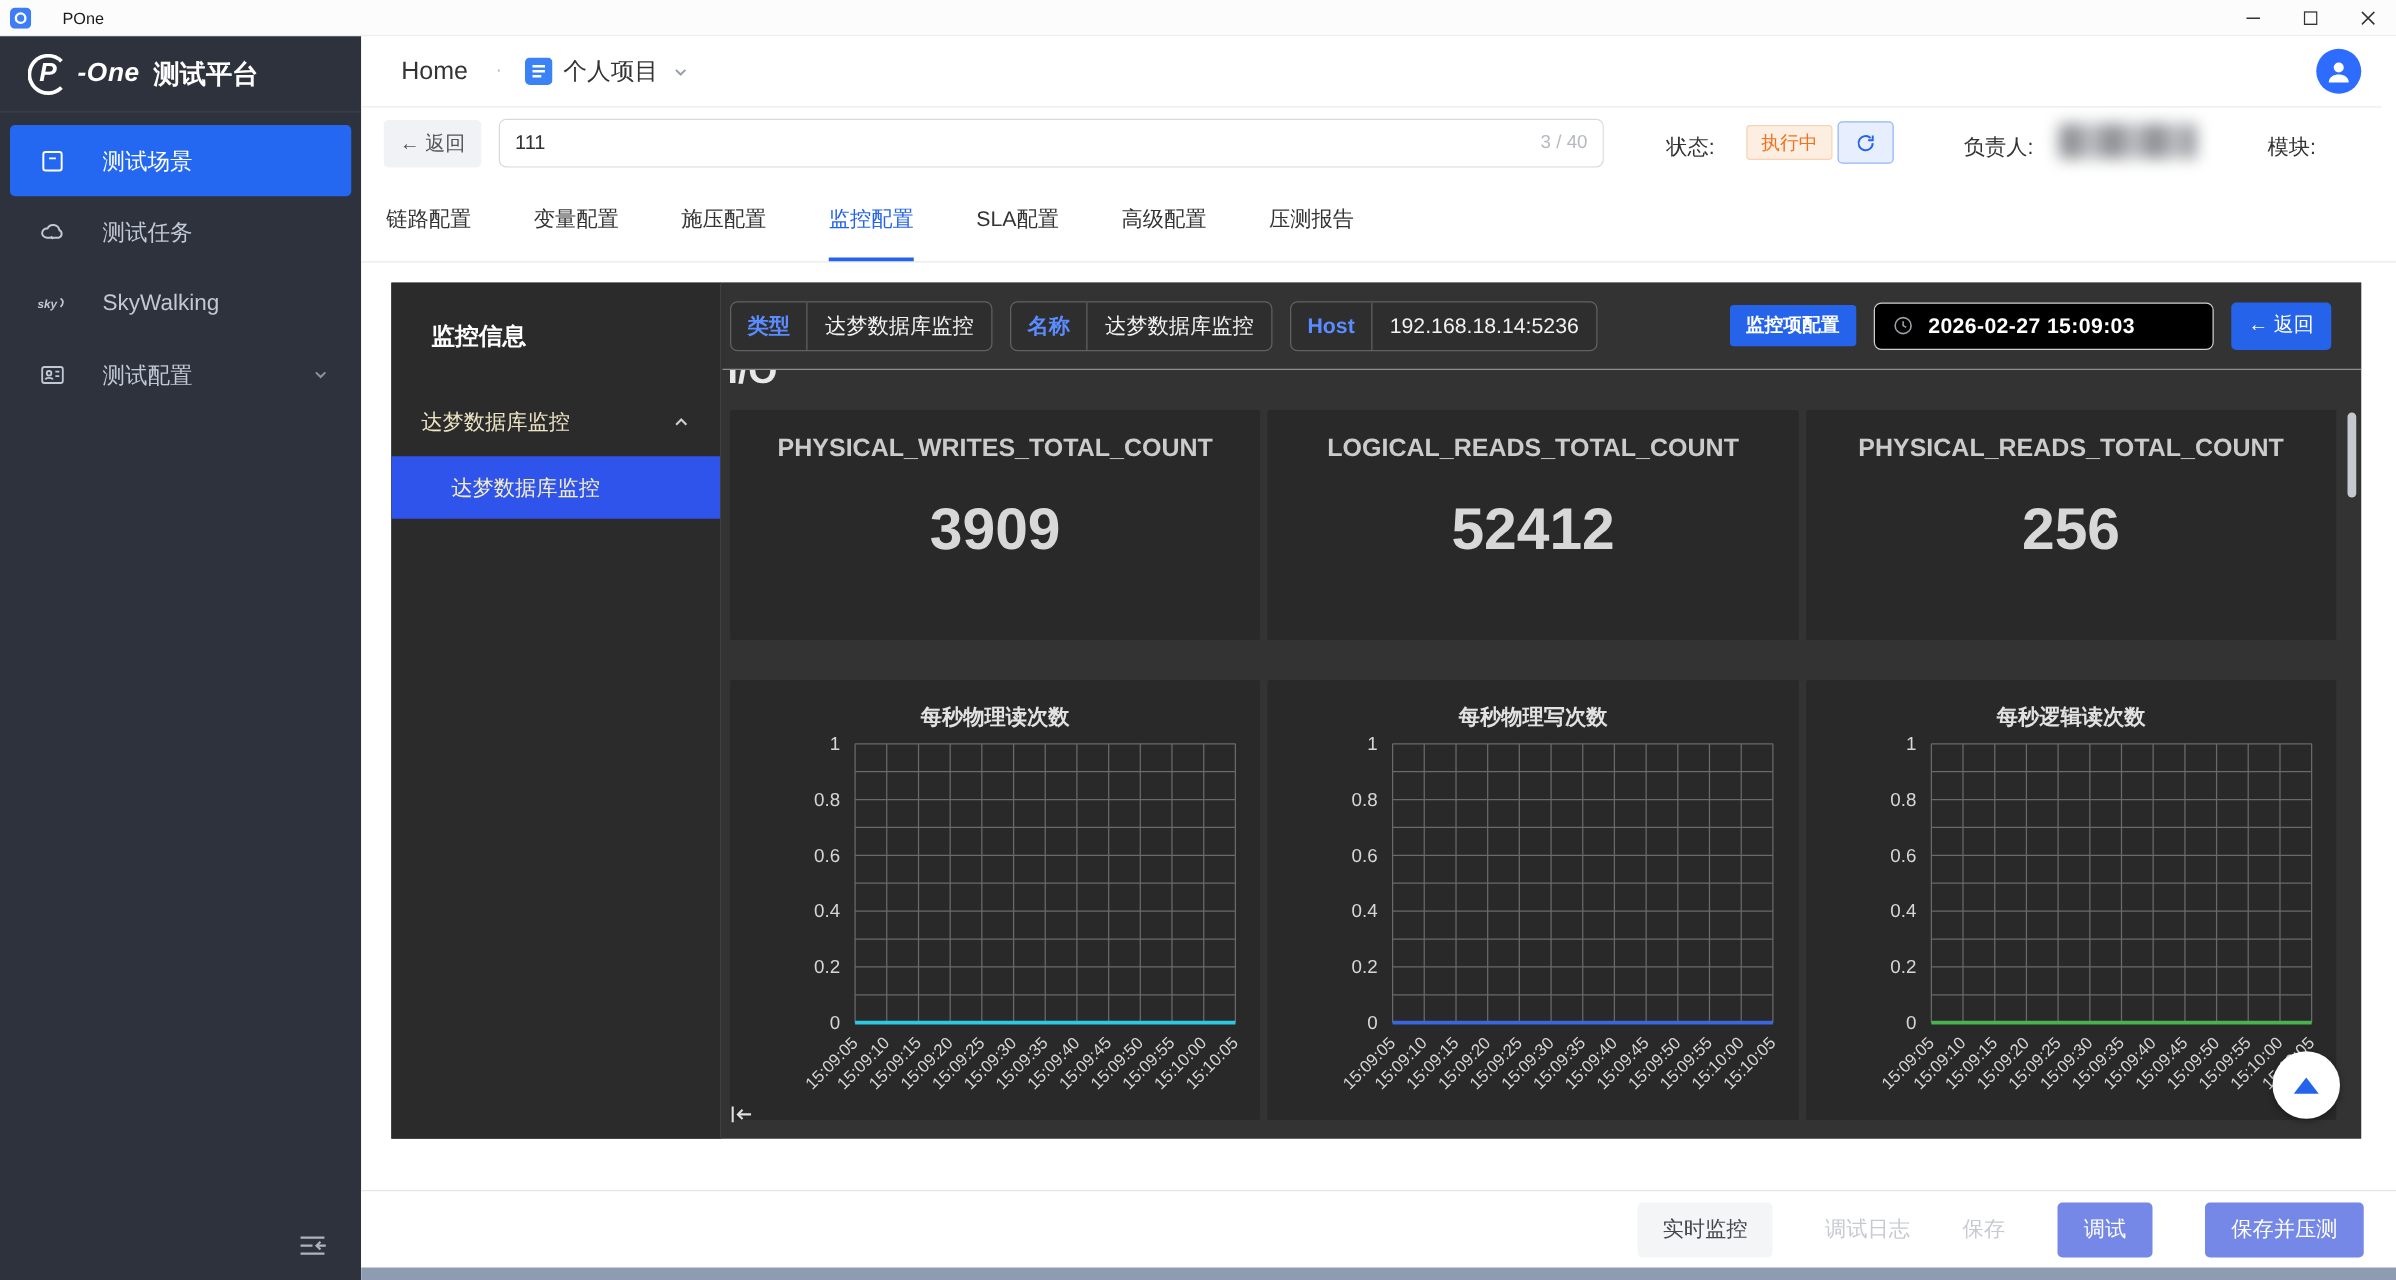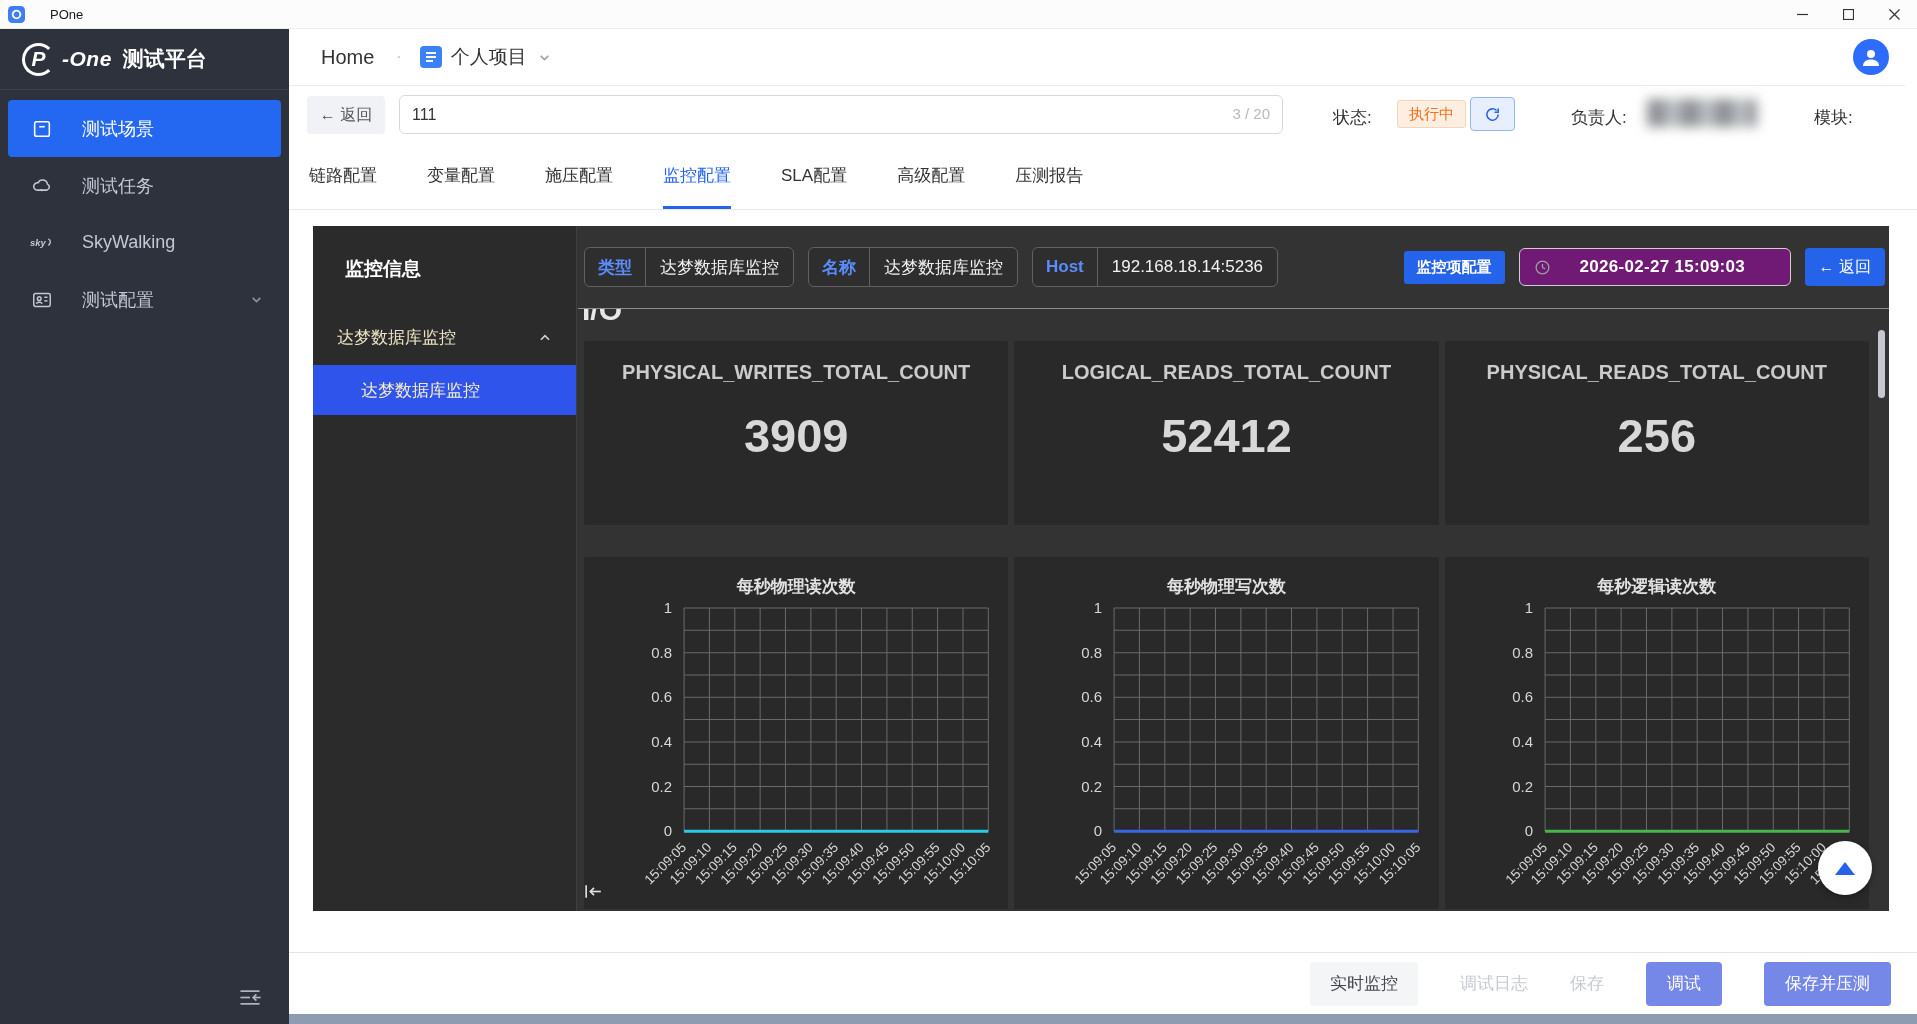--- a/index.html
+++ b/index.html
@@ -79,32 +79,32 @@
   .panel-left { position:absolute; left:0; top:0; bottom:0; width:264px; background:#2b2b2b;
     border-right:1px solid #404040; }
   .panel-left-title { margin:30px 0 0 32px; font-size:19px; font-weight:bold; color:#fff; }
   .tree-group { margin:44px 24px 0 24px; display:flex; align-items:center; font-size:17px;
     color:#ece4c4; cursor:pointer; }
   .tree-group .tg-chev { margin-left:auto; color:#cfcfcf; display:flex; }
   .tree-item { margin-top:16px; height:50px; background:#2f54eb; display:flex; align-items:center;
     padding-left:48px; font-size:17px; color:#f5edc8; cursor:pointer; }
 
   .panel-main { position:absolute; left:265px; top:0; right:0; bottom:0; }
-  .filterbar { height:83px; display:flex; align-items:center; gap:14px; padding:0 4px 0 6px;
+  .filterbar { height:70px; display:flex; align-items:center; gap:14px; padding:0 24px 0 6px;
     border-bottom:1px solid #8f8f8f; position:relative; z-index:2; background:#333; }
   .pill { display:flex; align-items:stretch; height:40px; border:1px solid #616161; border-radius:6px;
     background:#2e2e2e; overflow:hidden; }
   .pill-label { display:flex; align-items:center; padding:0 13px; color:#5b8cff; font-weight:bold;
     font-size:17px; border-right:1px solid #616161; }
   .pill-value { display:flex; align-items:center; padding:0 14px; color:#f2f2f2; font-size:17px; }
   .fb-spacer { flex:1; }
   .btn-blue-sm { height:33px; padding:0 13px; background:#2563eb; color:#fff; border:none;
     border-radius:3px; font-size:15px; font-weight:bold; cursor:pointer; font-family:inherit; }
-  .datetime { height:38px; width:272px; border:1px solid #cfcfcf; border-radius:6px; background:#701a75;
-    display:flex; align-items:center; gap:29px; padding:0 14px; cursor:pointer; }
+  .datetime { height:38px; width:272px; border:1px solid #cfcfcf; border-radius:6px; background:#000000;
+    display:flex; align-items:center; gap:12px; padding:0 14px; cursor:pointer; }
   .datetime-text { color:#fff; font-size:17px; font-weight:bold; letter-spacing:.3px; }
   .btn-blue-md { height:38px; padding:0 14px; background:#2563eb; color:#fff; border:none;
     border-radius:4px; font-size:16px; cursor:pointer; font-family:inherit; }
 
   .section-clip { height:18px; overflow:hidden; padding-left:4px; }
   .section-clip span { display:block; margin-top:-16px; font-size:30px; font-weight:bold; color:#e8e8e8; }
 
   .stat-row { display:flex; gap:6px; padding:14px 20px 0 6px; }
   .stat-card { flex:1; height:184px; background:#292929; border-radius:2px; text-align:center; }
   .stat-title { margin-top:20px; font-size:20px; font-weight:bold; color:#cbcbcb; }
@@ -259,21 +259,21 @@
             <circle cx="12" cy="9" r="4"></circle>
             <path d="M4 21c0-4.4 4-6.4 8-6.4s8 2 8 6.4z"></path>
           </svg>
       </span>
     </div>
 
     <div class="toolbar">
       <button class="btn-back-top">← 返回</button>
       <div class="input-wrap">
         <input value="111" style="">
-        <span class="input-counter">3 / 20</span>
+        <span class="input-counter">3 / 40</span>
       </div>
       <span class="lab status-lab">状态:</span>
       <span class="status-badge">执行中</span>
       <span class="btn-refresh">
         <svg viewBox="0 0 24 24" width="17" height="17" fill="none" stroke="#2563eb" stroke-width="2.2">
           <path d="M20 12a8 8 0 1 1-2.34-5.66"></path>
             <path d="M20 3.5v5.2h-5.2"></path>
         </svg>
       </span>
       <span class="lab owner-lab">负责人:</span>

